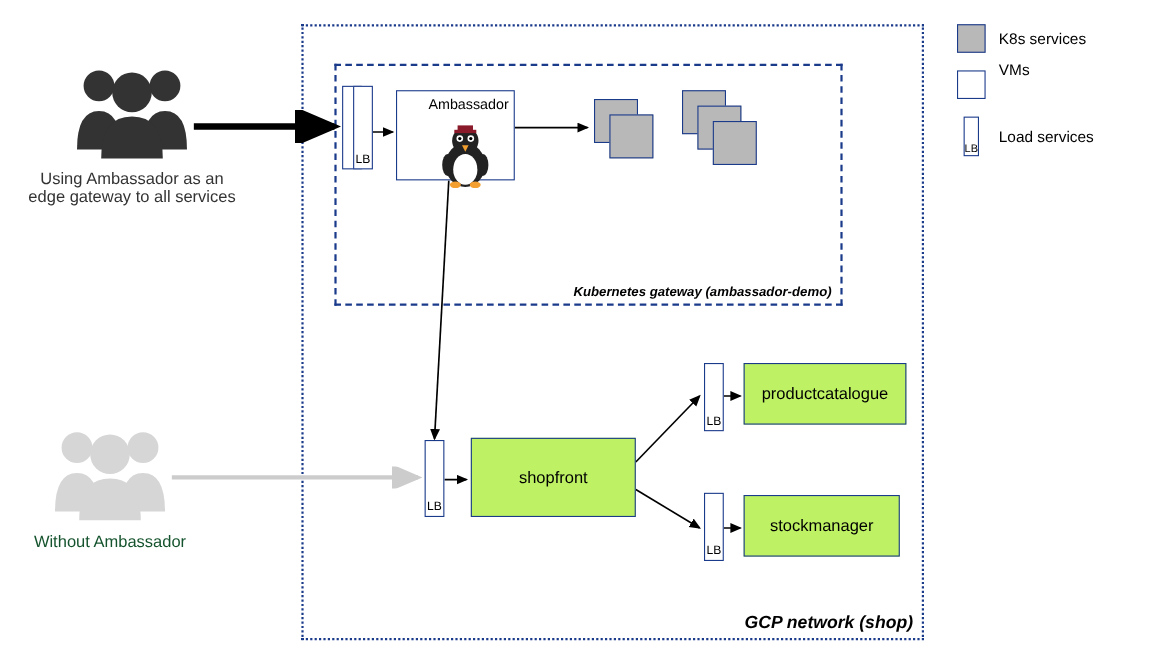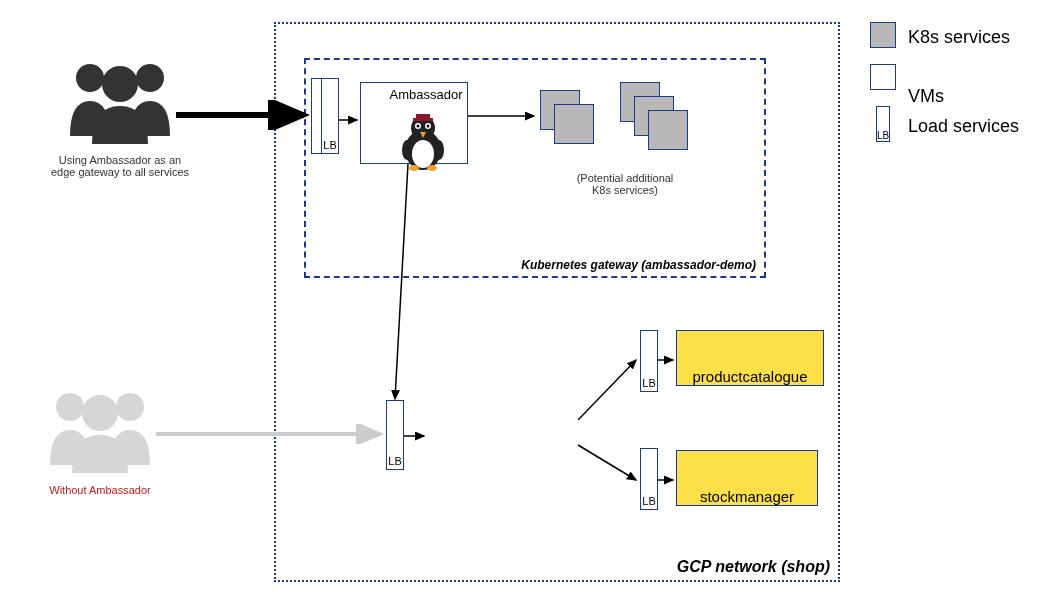--- a/index.html
+++ b/index.html
@@ -5,22 +5,22 @@
     * { box-sizing: border-box; margin: 0; padding: 0; }
     body {
       font-family: Arial, sans-serif;
       width: 1047px;
       height: 603px;
       position: relative;
       background: #fff;
     }
     .canvas { position: relative; width: 100%; height: 100%; }
     .users-icon { position: absolute; }
-    .label { position: absolute; font-size: 11px; text-align: center; color: #333; }
-    .label.gray { color: #b91c1c; }
+    .label { position: absolute; font-size: 15px; text-align: center; color: #333; }
+    .label.gray { color: #14532d; }
     .gcp-box {
       position: absolute;
       border: 2px dotted #1a3a8a;
       left: 274px; top: 22px;
       width: 566px; height: 560px;
     }
     .gcp-label {
       position: absolute;
       right: 8px; bottom: 4px;
       font-style: italic; font-weight: bold;
@@ -45,23 +45,23 @@
       width: 18px;
       display: flex;
       align-items: flex-end;
       justify-content: center;
       font-size: 11px;
       padding-bottom: 2px;
     }
     .vm-box {
       position: absolute;
       border: 1.5px solid #1a3a8a;
-      background: #fde047;
+      background: #bef264;
       display: flex;
-      align-items: flex-end;
+      align-items: center;
       justify-content: center;
       font-size: 15px;
     }
     .svc-box {
       position: absolute;
       border: 1.5px solid #1a3a8a;
       background: #b8b8b8;
       width: 40px; height: 40px;
     }
     .legend-swatch {
@@ -74,21 +74,21 @@
     .legend-lb {
       position: absolute;
       border: 1.5px solid #1a3a8a;
       background: #fff;
       width: 14px; height: 36px;
       display: flex;
       align-items: flex-end;
       justify-content: center;
       font-size: 10px;
     }
-    .legend-text { position: absolute; font-size: 18px; text-align: center; }
+    .legend-text { position: absolute; font-size: 14px; text-align: center; }
     .arrow { position: absolute; }
     .penguin { position: absolute; }
   </style>
 </head>
 <body>
 
 <div class="canvas">
 
   <svg class="users-icon" style="left:60px; top:56px;" width="120" height="90" viewBox="0 0 120 90">
     <g fill="#333">
@@ -148,27 +148,28 @@
     <ellipse cx="9" cy="38" rx="5" ry="10" fill="#222"></ellipse>
     <ellipse cx="41" cy="38" rx="5" ry="10" fill="#222"></ellipse>
   </svg>
 
   <div class="svc-box" style="left:540px; top:90px;"></div>
   <div class="svc-box" style="left:554px; top:104px;"></div>
   <div class="svc-box" style="left:620px; top:82px;"></div>
   <div class="svc-box" style="left:634px; top:96px;"></div>
   <div class="svc-box" style="left:648px; top:110px;"></div>
 
-  <div class="label" style="left:530px; top:172px; width:190px; white-space:pre-line;">(Potential additional
-K8s services)</div>
 
   <div class="lb-box" style="left:386px; top:400px; height:70px;">
       <span>LB</span>
     </div>
 
+  <div class="vm-box" style="left:428px; top:398px; width:150px; height:72px;">
+    <span>shopfront</span>
+  </div>
 
   <div class="lb-box" style="left:640px; top:330px; height:62px;">
       <span>LB</span>
     </div>
 
   <div class="vm-box" style="left:676px; top:330px; width:148px; height:56px;">
     <span>productcatalogue</span>
   </div>
 
   <div class="lb-box" style="left:640px; top:448px; height:62px;">
@@ -266,20 +267,20 @@
           <path d="M0,0 L7,3 L0,6 Z" fill="#000"></path>
         </marker>
       </defs>
     <line x1="0" y1="10" x2="15" y2="10" stroke="#000" stroke-width="1.5" marker-end="url(#ah10)"></line>
   </svg>
 
   <div class="legend-swatch k8s" style="left:870px; top:22px;"></div>
   <div class="legend-text" style="left:908px; top:27px;">K8s services</div>
 
   <div class="legend-swatch vm" style="left:870px; top:64px;"></div>
-  <div class="legend-text" style="left:908px; top:86px;">VMs</div>
+  <div class="legend-text" style="left:908px; top:55px;">VMs</div>
 
   <div class="legend-lb" style="left:876px; top:106px;">
       <span>LB</span>
     </div>
   <div class="legend-text" style="left:908px; top:116px;">Load services</div>
 
 </div>
 
 </body></html>

